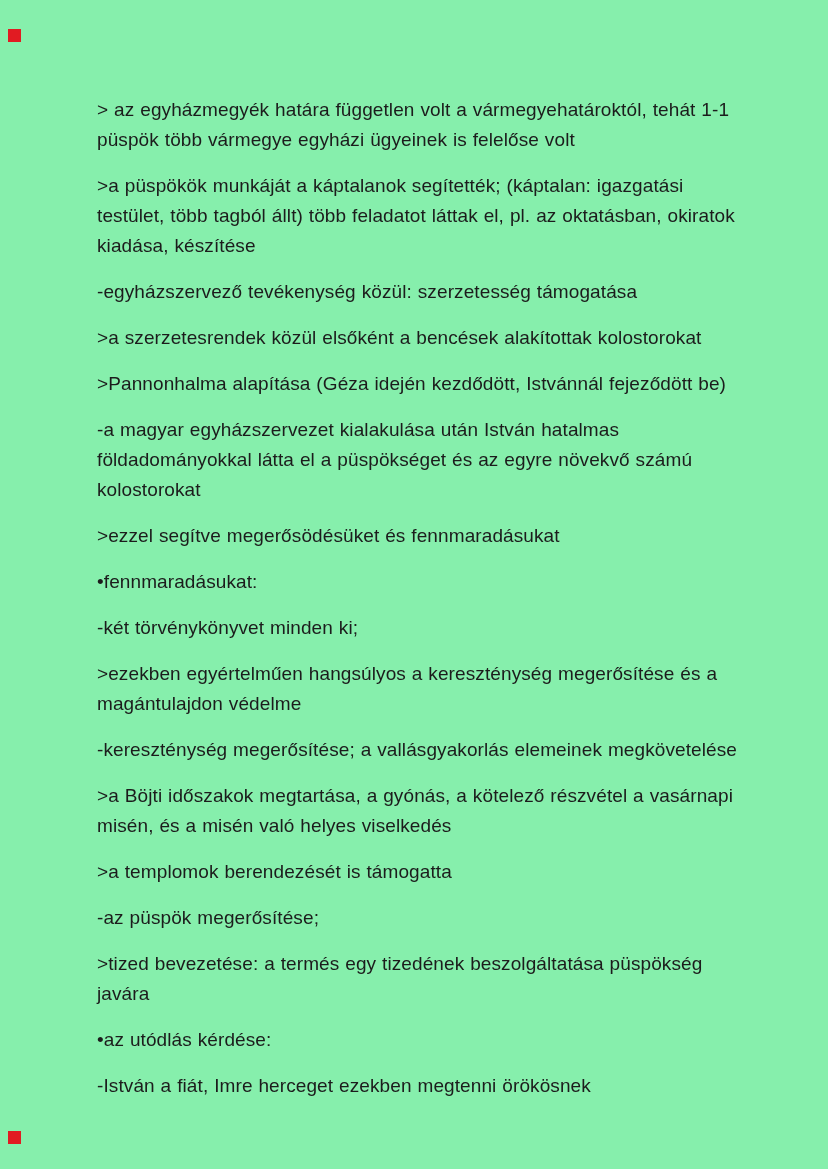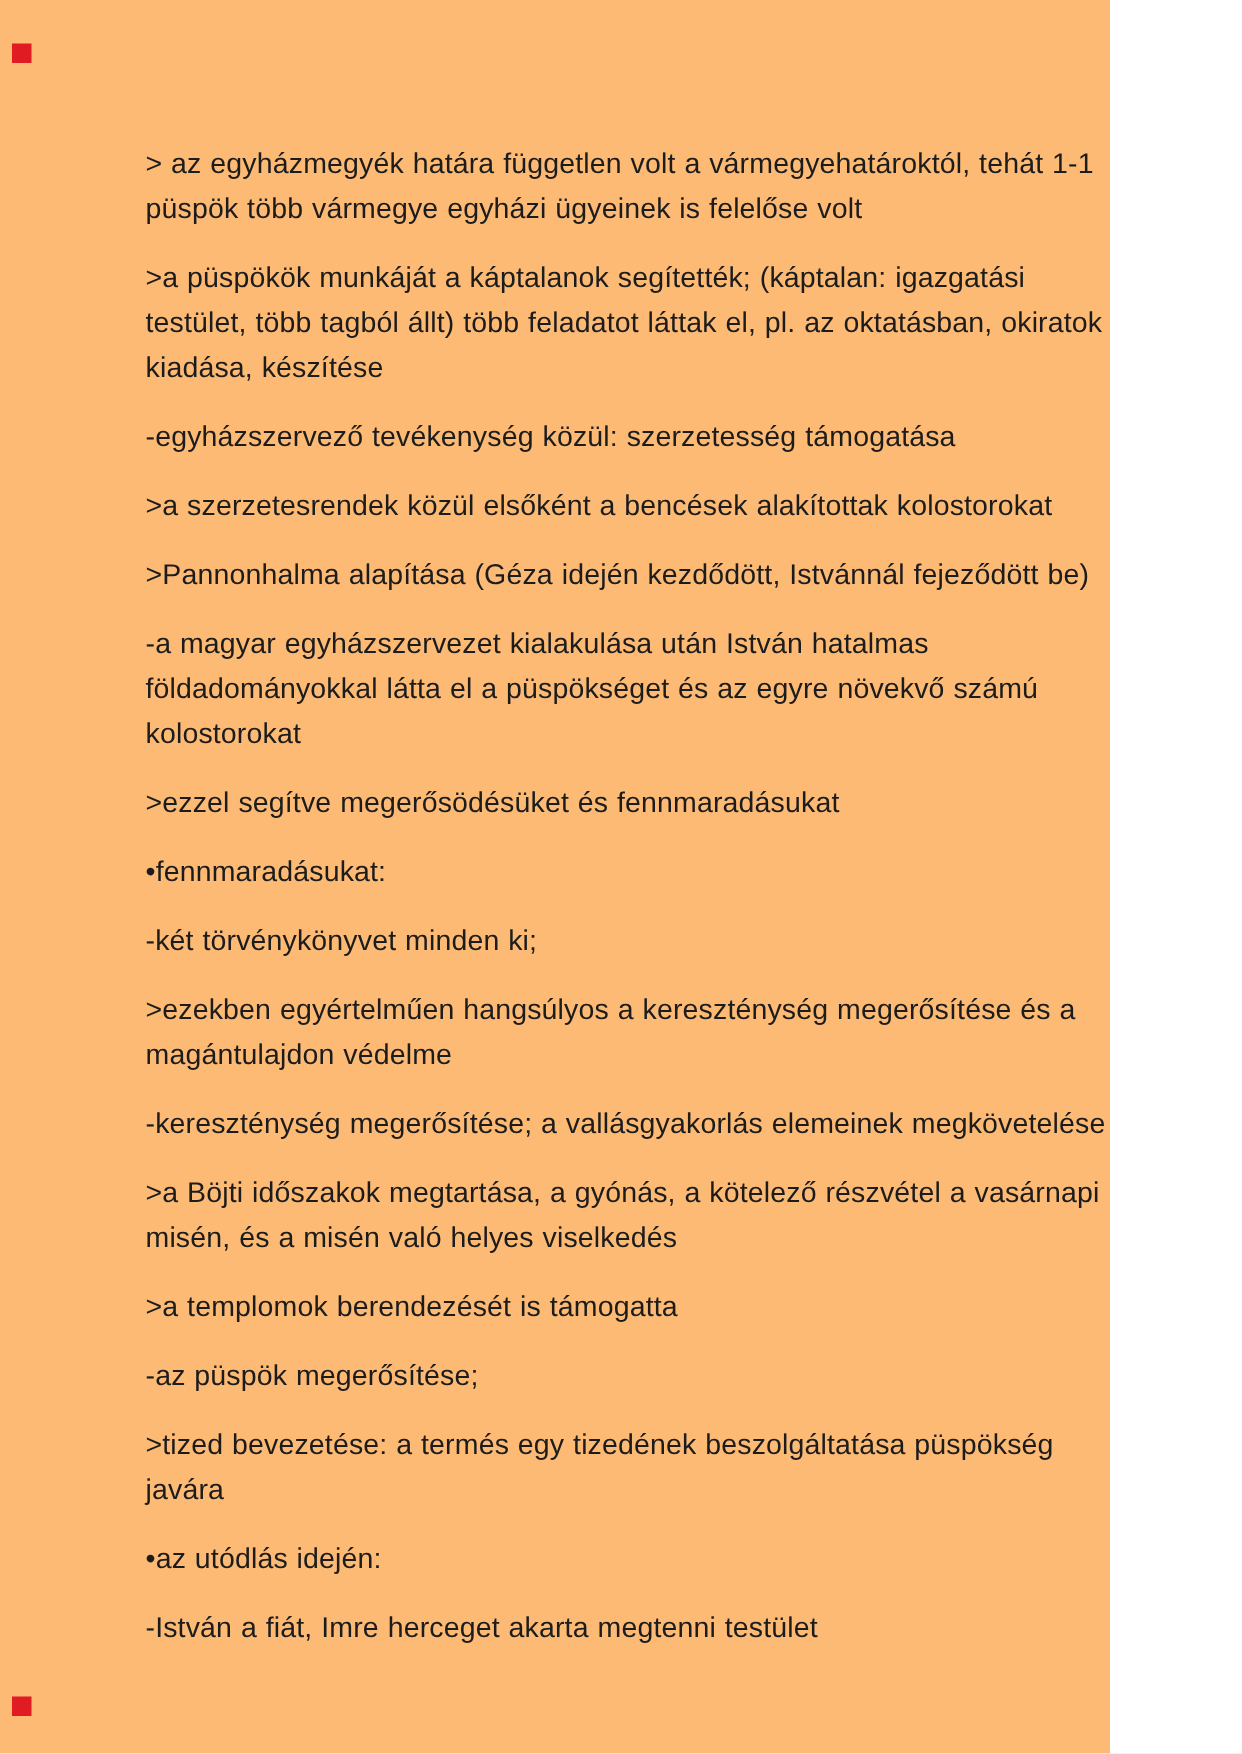--- a/index.html
+++ b/index.html
@@ -3,26 +3,25 @@
 <meta charset="utf-8">
 <title>Document</title>
 <style>
   html, body {
     margin: 0;
     padding: 0;
     background: #ffffff;
   }
   .page {
     position: relative;
-    width: 704px;
+    width: 828px;
     height: 1169px;
-    background: #fdba74;
+    background: #86efac;
     overflow: hidden;
     font-family: "Liberation Sans", "DejaVu Sans", sans-serif;
-    padding-left: 36px;
   }
   .corner-marker {
     position: absolute;
     left: 8px;
     width: 13px;
     height: 13px;
     background: #e11b22;
   }
   .corner-marker.top { top: 29px; }
   .corner-marker.bottom { top: 1131px; }
@@ -59,17 +58,17 @@
     <p>-a magyar egyházszervezet kialakulása után István hatalmas földadományokkal látta el a püspökséget és az egyre növekvő számú kolostorokat</p>
     <p>&gt;ezzel segítve megerősödésüket és fennmaradásukat</p>
     <p>•fennmaradásukat:</p>
     <p>-két törvénykönyvet minden ki;</p>
     <p>&gt;ezekben egyértelműen hangsúlyos a kereszténység megerősítése és a magántulajdon védelme</p>
     <p>-kereszténység megerősítése; a vallásgyakorlás elemeinek megkövetelése</p>
     <p>&gt;a Böjti időszakok megtartása, a gyónás, a kötelező részvétel a vasárnapi misén, és a misén való helyes viselkedés</p>
     <p>&gt;a templomok berendezését is támogatta</p>
     <p>-az püspök megerősítése;</p>
     <p>&gt;tized bevezetése: a termés egy tizedének beszolgáltatása püspökség javára</p>
-    <p>•az utódlás idején:</p>
-    <p>-István a fiát, Imre herceget akarta megtenni testület</p>
+    <p>•az utódlás kérdése:</p>
+    <p>-István a fiát, Imre herceget ezekben megtenni örökösnek</p>
   </main>
 
 </div>
 
 </body></html>

